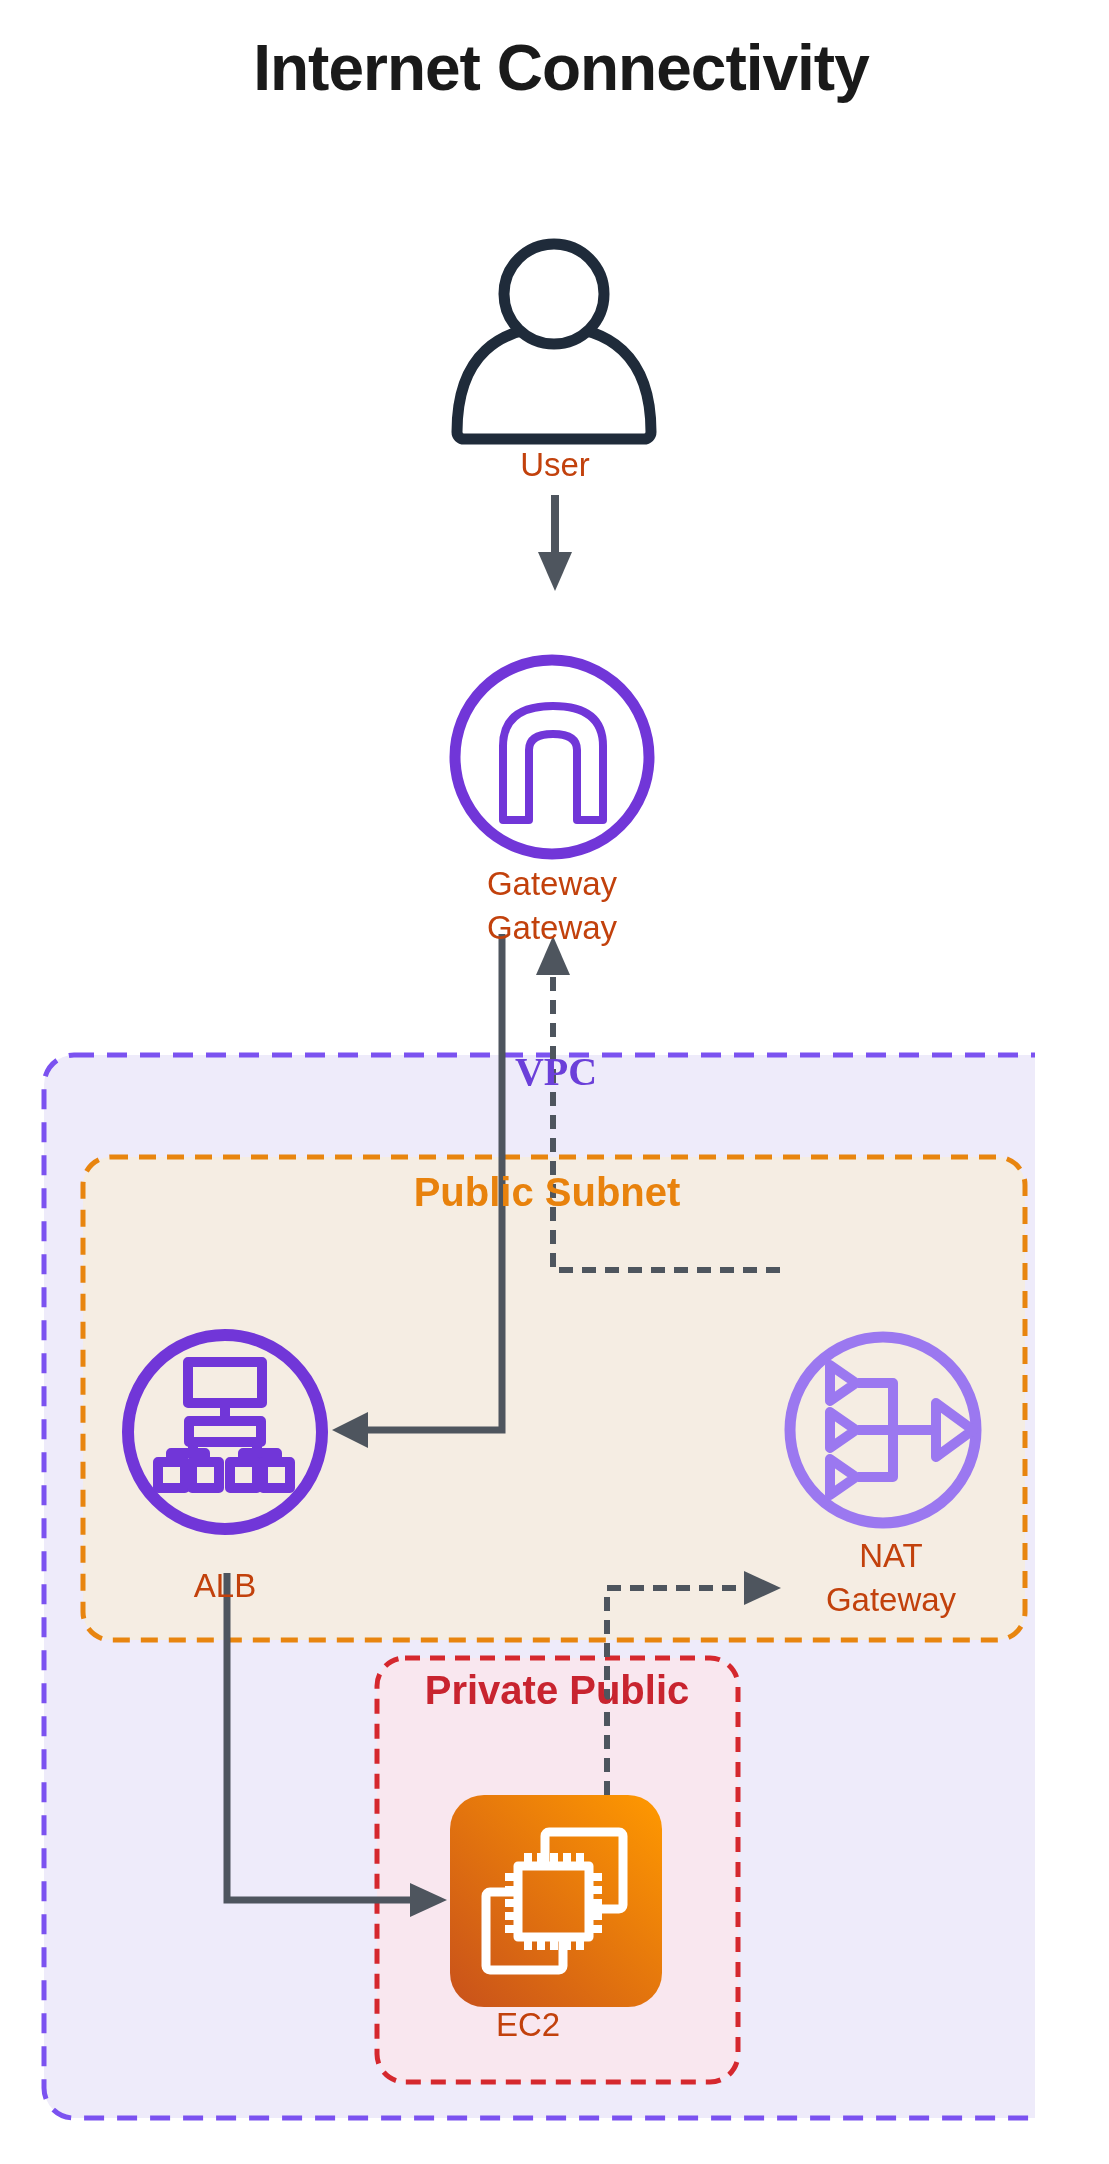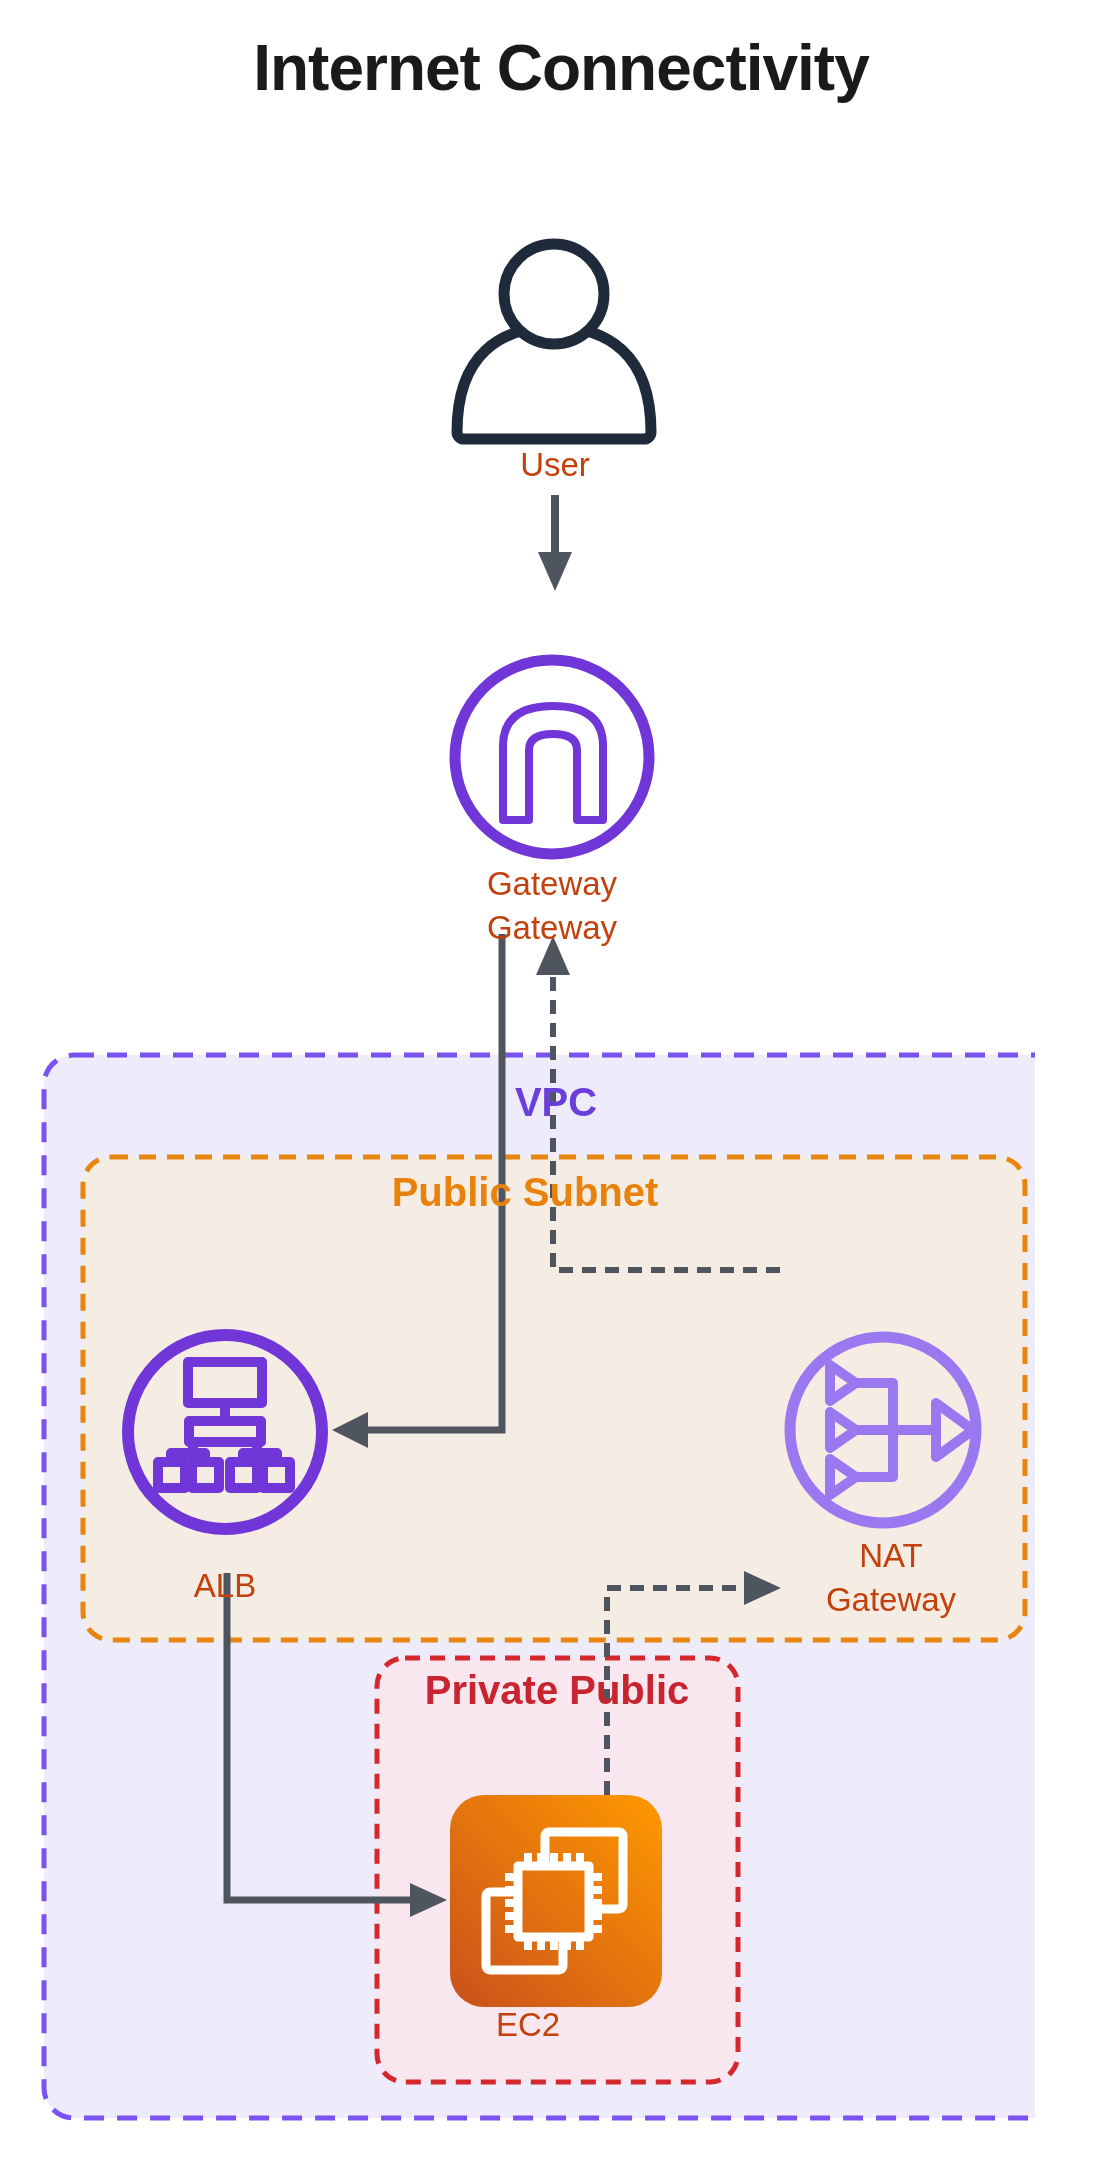--- a/index.html
+++ b/index.html
@@ -133,23 +133,23 @@
 
   <div class="lbl title" style="left:561px;top:36px;">Internet Connectivity</div>
 
   <div class="lbl node-lbl" style="left:555px;top:448px;">User</div>
 
   <div class="lbl node-lbl two-line" style="left:552px;top:862px;">
     <div>Gateway</div>
     <div>Gateway</div>
   </div>
 
-  <div class="lbl container-lbl vpc-lbl" style="left:556px;top:1082px;">VPC</div>
+  <div class="lbl container-lbl vpc-lbl" style="left:556px;top:1052px;font-family:Liberation Serif, serif;">VPC</div>
 
-  <div class="lbl container-lbl public-lbl" style="left:525px;top:1172px;">Public Subnet</div>
+  <div class="lbl container-lbl public-lbl" style="left:547px;top:1172px;">Public Subnet</div>
 
   <div class="lbl node-lbl" style="left:225px;top:1569px;">ALB</div>
 
   <div class="lbl node-lbl two-line" style="left:883px;top:1534px;margin-left:8px;">
     <div>NAT</div>
     <div>Gateway</div>
   </div>
 
   <div class="lbl container-lbl private-lbl" style="left:557px;top:1670px;">Private Public</div>
 

